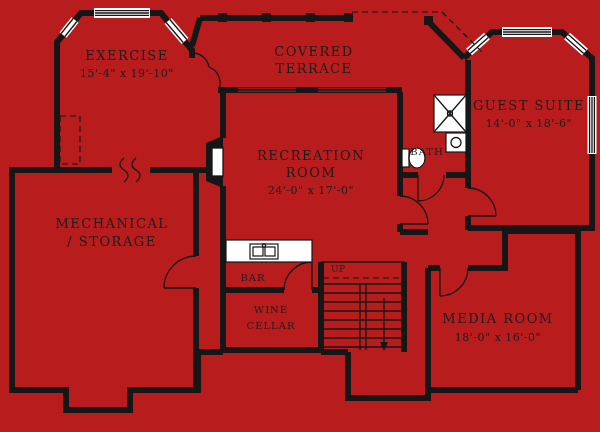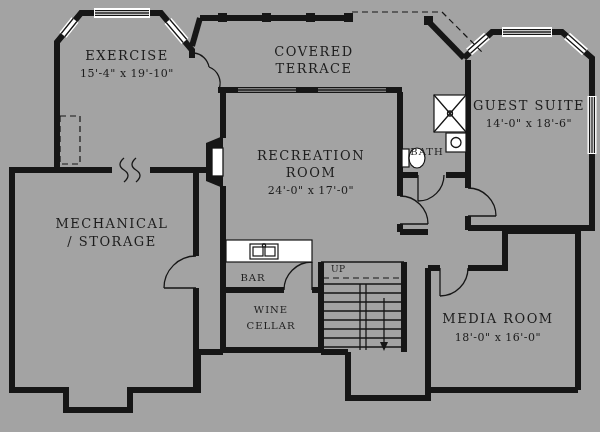--- a/index.html
+++ b/index.html
@@ -1,17 +1,17 @@
 <!DOCTYPE html>
 <html><head>
 <meta charset="utf-8">
 <style>
   html,body { margin:0; padding:0; background:#ffffff; }
   body { width:600px; height:432px; overflow:hidden; }
-  .plan { position:relative; width:600px; height:432px; background:#a3a3a3; }
+  .plan { position:relative; width:600px; height:432px; background:#b91c1c; }
   .plan svg { position:absolute; left:0; top:0; }
 
   .wall   { stroke:#161616; stroke-width:6; fill:none; stroke-linecap:butt; stroke-linejoin:miter; }
   .thin   { stroke:#161616; stroke-width:1.3; fill:none; }
   .mask-l { stroke:#ffffff; stroke-width:9; fill:none; }
   .mask-r { fill:#ffffff; stroke:none; }
   .dash   { stroke:#161616; stroke-width:1.2; fill:none; stroke-dasharray:6 4; }
   .fixture{ stroke:#161616; stroke-width:1.2; fill:#ffffff; }
   .post   { fill:#161616; stroke:none; }
   .solid  { fill:#161616; stroke:none; }

